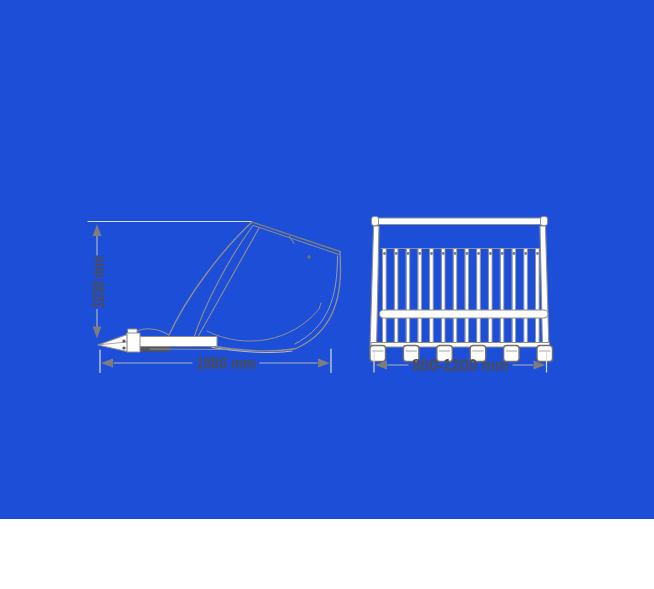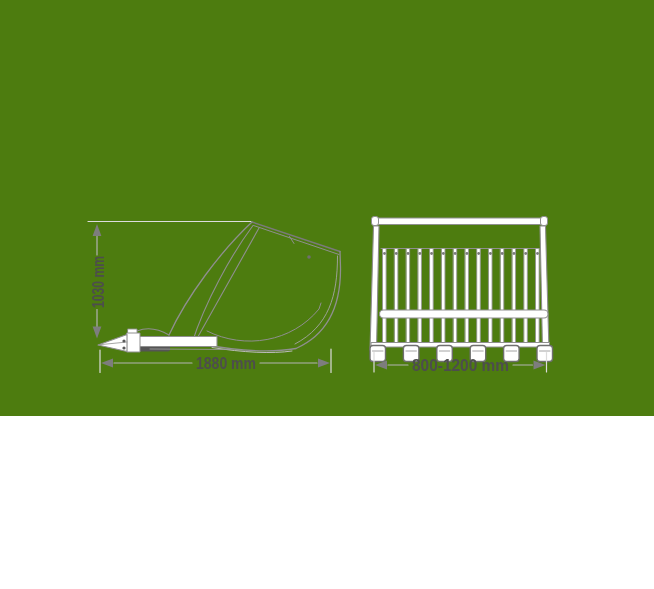--- a/index.html
+++ b/index.html
@@ -1,17 +1,17 @@
 <!DOCTYPE html>
 <html><head>
 <meta charset="utf-8">
 <style>
   html,body{margin:0;padding:0;background:#fff;}
   body{font-family:"Liberation Sans", sans-serif;}
-  .canvas{position:relative;width:654px;height:416px;background:#4d7c0f;overflow:hidden;}
+  .canvas{position:relative;width:654px;height:519px;background:#1d4ed8;overflow:hidden;}
   .canvas svg{position:absolute;left:0;top:0;}
   .dim-text{fill:#4d4d4d;font-family:"Liberation Sans",sans-serif;font-weight:bold;font-size:16.5px;}
   .watermark{position:absolute;left:498px;top:571px;white-space:nowrap;text-align:center;}
   .wm-text{
     font-size:23px;font-weight:bold;letter-spacing:-1px;color:#dadada;
     text-shadow:1px 1px 0 #ffffff, 2px 2px 3px rgba(150,150,150,0.25);
   }
   .wm-badge{
     position:absolute;left:118px;top:-8px;width:21px;height:21px;border-radius:50%;
     background:#c24843;display:flex;align-items:center;justify-content:center;

